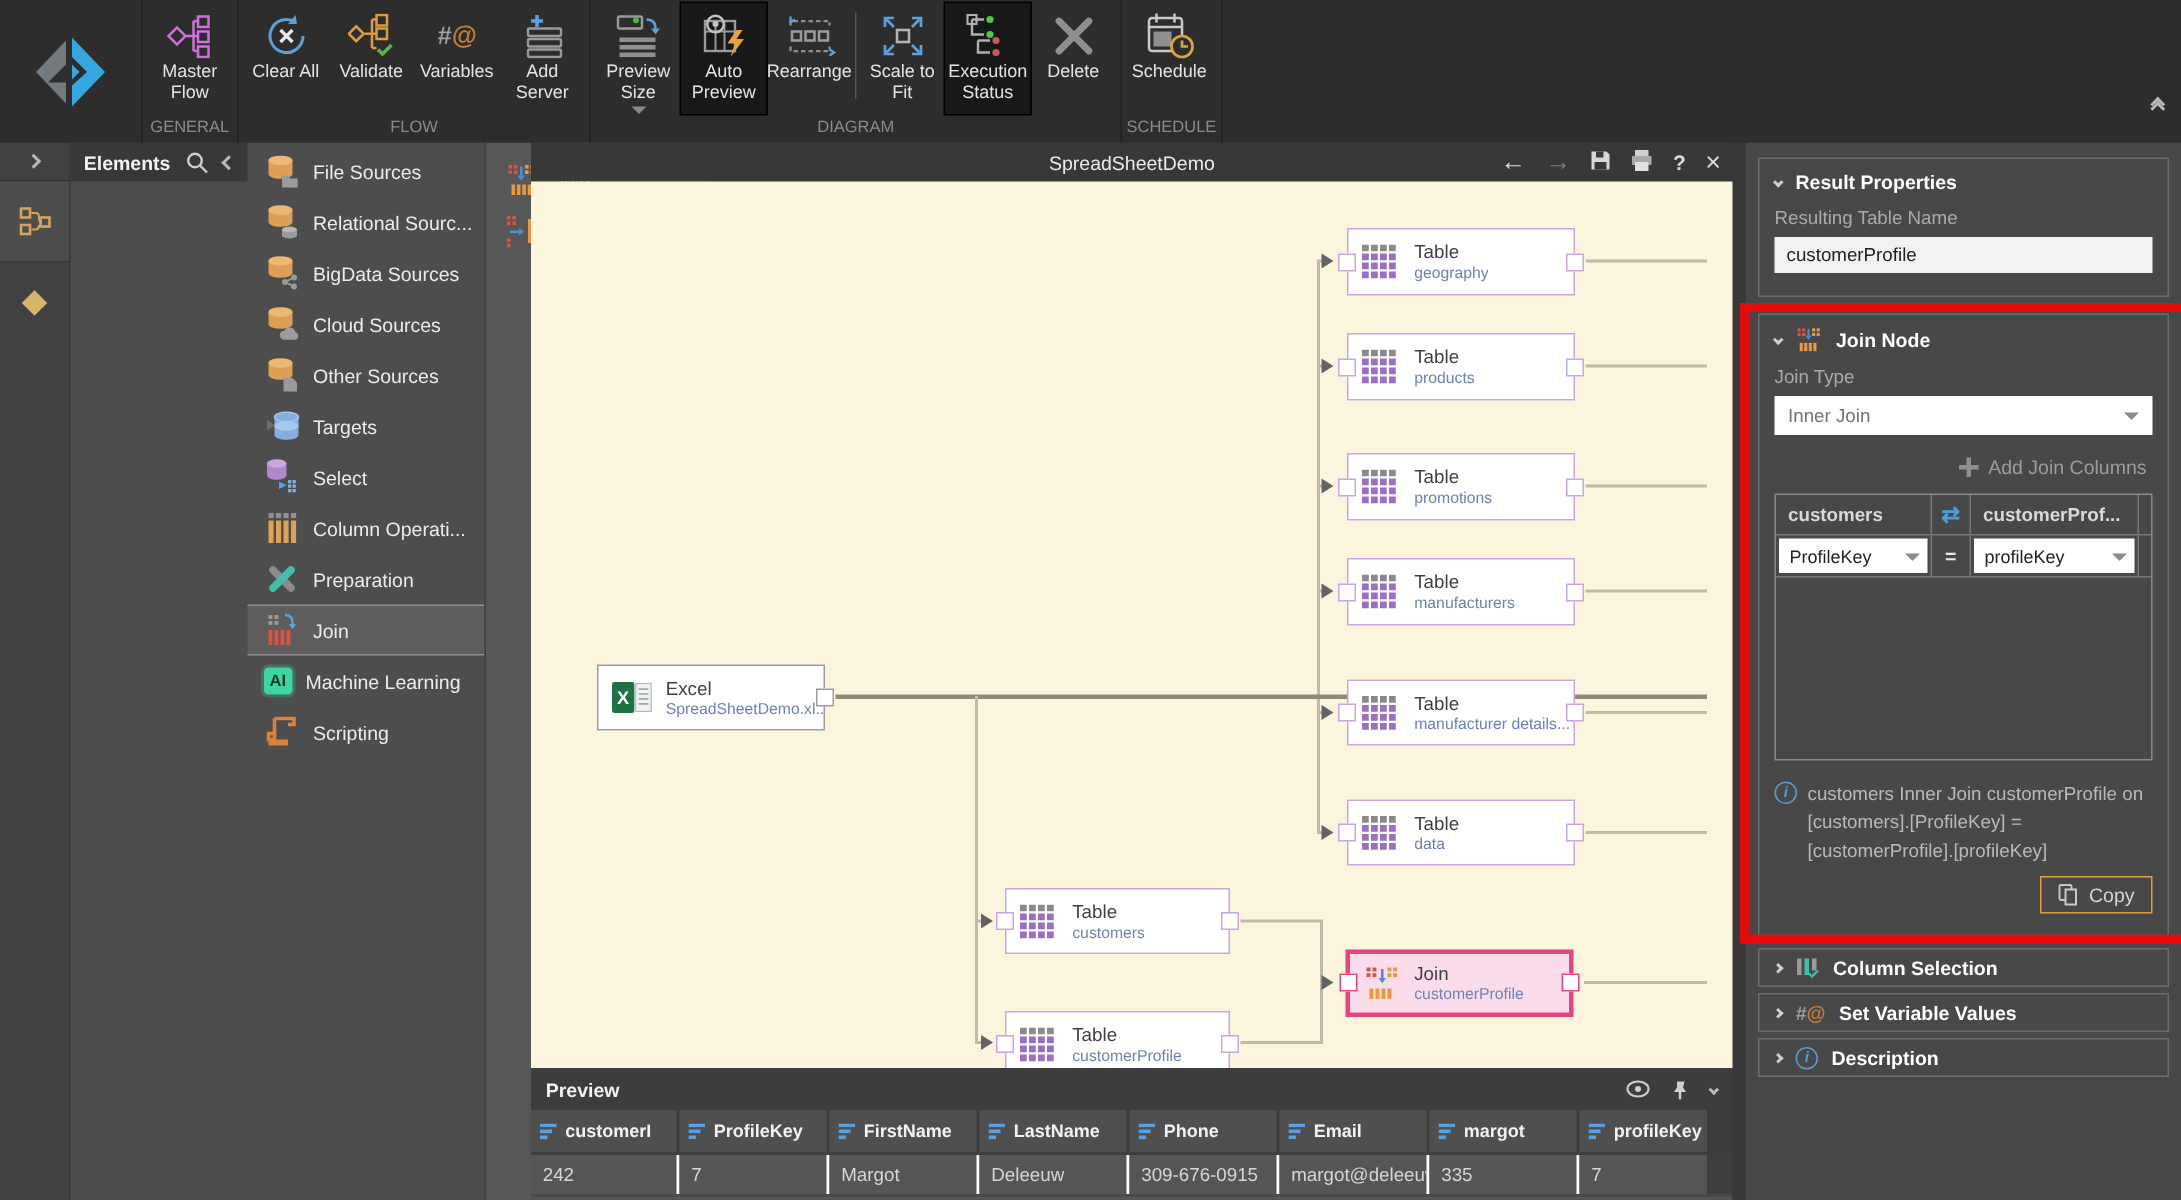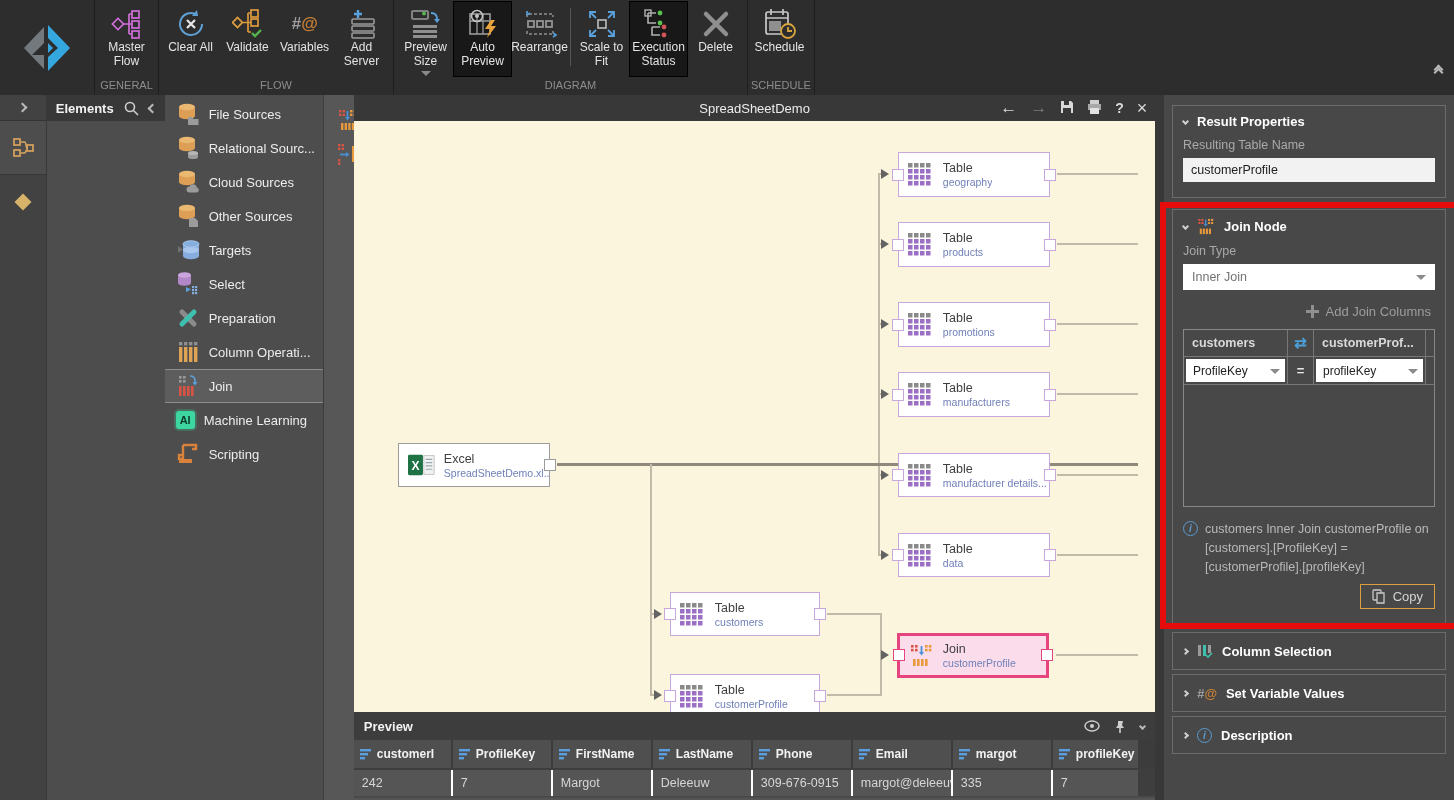--- a/index.html
+++ b/index.html
@@ -97,21 +97,21 @@
 
   
   .vgap { width:10px; background:#383838; }
 
   
   .props { width:299px; background:#484848; display:flex; flex-direction:column; }
   .props-body { flex:1; position:relative; padding:0 8px; }
   .pbox { border:1px solid #6c6c6c; padding:8px 10px; }
   .pbox.result { margin-top:10px; height:93px; }
   .pbox.joinbox { margin-top:11px; height:415px; display:flex; flex-direction:column; }
-  .pbox.collapsed { height:38px; display:flex; align-items:center; gap:9px; padding:0 10px; }
+  .pbox.collapsed { height:26px; display:flex; align-items:center; gap:9px; padding:0 10px; }
   .sec-title { color:#fff; font-weight:bold; font-size:13px; display:flex;
     align-items:center; gap:9px; }
   .plabel { color:#a9a9a9; font-size:12.5px; margin:9px 0 6px; }
   .pinput { width:100%; height:24px; background:#f2f2f2; border:none; color:#222;
     font-size:12.5px; padding:0 8px; font-family:"Liberation Sans",sans-serif; }
   .pselect { height:26px; background:#fff; color:#737373; font-size:12.5px; display:flex;
     align-items:center; padding:0 9px; position:relative; }
   .caret { width:0; height:0; border-left:5px solid transparent; border-right:5px solid transparent;
     border-top:5px solid #8a8a8a; position:absolute; right:9px; top:50%; margin-top:-2px; }
   .addcols { margin-top:14px; display:flex; justify-content:flex-end; align-items:center;
@@ -376,20 +376,31 @@
         <div class="el-item">
           <svg width="24" height="24" viewBox="0 0 24 24">
             <path d="M3 4 v8 a8 3.2 0 0 0 16 0 v-8" fill="#dc9f55"></path>
             <ellipse cx="11" cy="4" rx="8" ry="3.2" fill="#eab871"></ellipse>
             <path d="M12 17 v4 a5 2 0 0 0 10 0 v-4" fill="#9b9b9b"></path>
             <ellipse cx="17" cy="17" rx="5" ry="2" fill="#b5b5b5"></ellipse>
           </svg>
           <span>Relational Sourc...</span>
         </div>
 
+        <div class="el-item">
+          <svg width="24" height="24" viewBox="0 0 24 24">
+            <path d="M3 4 v8 a8 3.2 0 0 0 16 0 v-8" fill="#dc9f55"></path>
+            <ellipse cx="11" cy="4" rx="8" ry="3.2" fill="#eab871"></ellipse>
+            <circle cx="14" cy="18" r="2" fill="#9b9b9b"></circle>
+              <circle cx="20" cy="15" r="2" fill="#9b9b9b"></circle>
+            <circle cx="20" cy="21" r="2" fill="#9b9b9b"></circle>
+            <path d="M14 18 L20 15 M14 18 L20 21" stroke="#9b9b9b" stroke-width="1.2"></path>
+          </svg>
+          <span>BigData Sources</span>
+        </div>
 
         <div class="el-item">
           <svg width="24" height="24" viewBox="0 0 24 24">
             <path d="M3 4 v8 a8 3.2 0 0 0 16 0 v-8" fill="#dc9f55"></path>
             <ellipse cx="11" cy="4" rx="8" ry="3.2" fill="#eab871"></ellipse>
             <path d="M13.5 22.5 a3 3 0 0 1 0 -6 a4 4 0 0 1 7.5 1 a2.6 2.6 0 0 1 0 5 Z" fill="#9b9b9b"></path>
           </svg>
           <span>Cloud Sources</span>
         </div>
 
@@ -425,42 +436,42 @@
                 <rect x="19" y="17" width="2.2" height="2.2"></rect>
               <rect x="16" y="20" width="2.2" height="2.2"></rect>
                 <rect x="19" y="20" width="2.2" height="2.2"></rect>
             </g>
           </svg>
           <span>Select</span>
         </div>
 
         <div class="el-item">
           <svg width="24" height="24" viewBox="0 0 24 24">
-            <rect x="1" y="9.5" width="22" height="5" rx="2.5" transform="rotate(45 12 12)" fill="#8b8b8b"></rect>
-            <rect x="1" y="9.5" width="22" height="5" rx="2.5" transform="rotate(-45 12 12)" fill="#3fbfae"></rect>
-          </svg>
-          <span>Preparation</span>
-        </div>
-
-        <div class="el-item">
-          <svg width="24" height="24" viewBox="0 0 24 24">
             <g fill="#8f8f8f">
               <rect x="3" y="2" width="3.4" height="3.4"></rect>
                 <rect x="8" y="2" width="3.4" height="3.4"></rect>
               <rect x="13" y="2" width="3.4" height="3.4"></rect>
                 <rect x="18" y="2" width="3.4" height="3.4"></rect>
             </g>
             <g fill="#dfa355">
               <rect x="3" y="7" width="3.4" height="15"></rect>
                 <rect x="8" y="7" width="3.4" height="15"></rect>
               <rect x="13" y="7" width="3.4" height="15"></rect>
                 <rect x="18" y="7" width="3.4" height="15"></rect>
             </g>
           </svg>
           <span>Column Operati...</span>
+        </div>
+
+        <div class="el-item">
+          <svg width="24" height="24" viewBox="0 0 24 24">
+            <rect x="1" y="9.5" width="22" height="5" rx="2.5" transform="rotate(45 12 12)" fill="#8b8b8b"></rect>
+            <rect x="1" y="9.5" width="22" height="5" rx="2.5" transform="rotate(-45 12 12)" fill="#3fbfae"></rect>
+          </svg>
+          <span>Preparation</span>
         </div>
 
         <div class="el-item selected">
           <svg width="24" height="24" viewBox="0 0 24 24">
             <g fill="#9a9a9a">
               <rect x="3" y="2" width="2.6" height="2.6"></rect>
                 <rect x="7" y="2" width="2.6" height="2.6"></rect>
               <rect x="3" y="6" width="2.6" height="2.6"></rect>
                 <rect x="7" y="6" width="2.6" height="2.6"></rect>
             </g>

